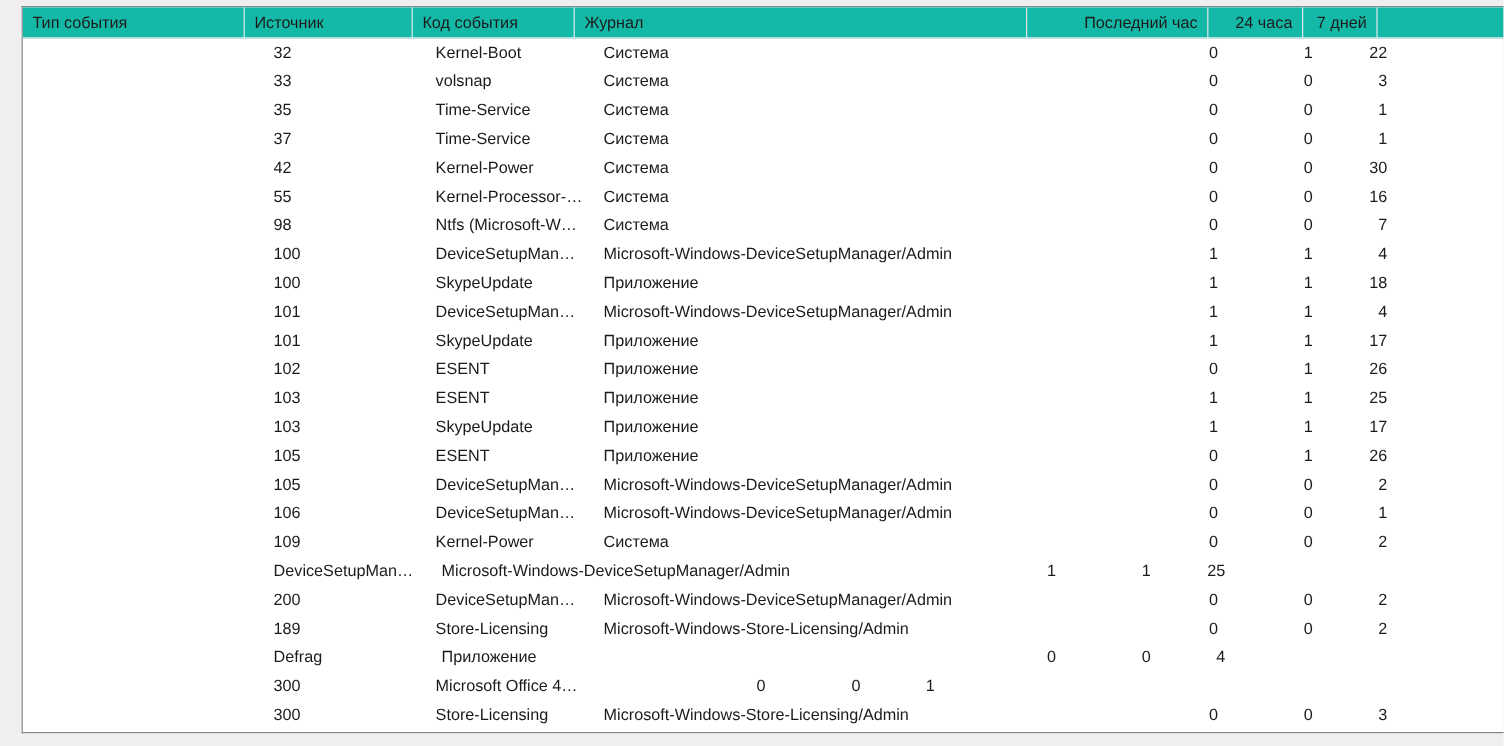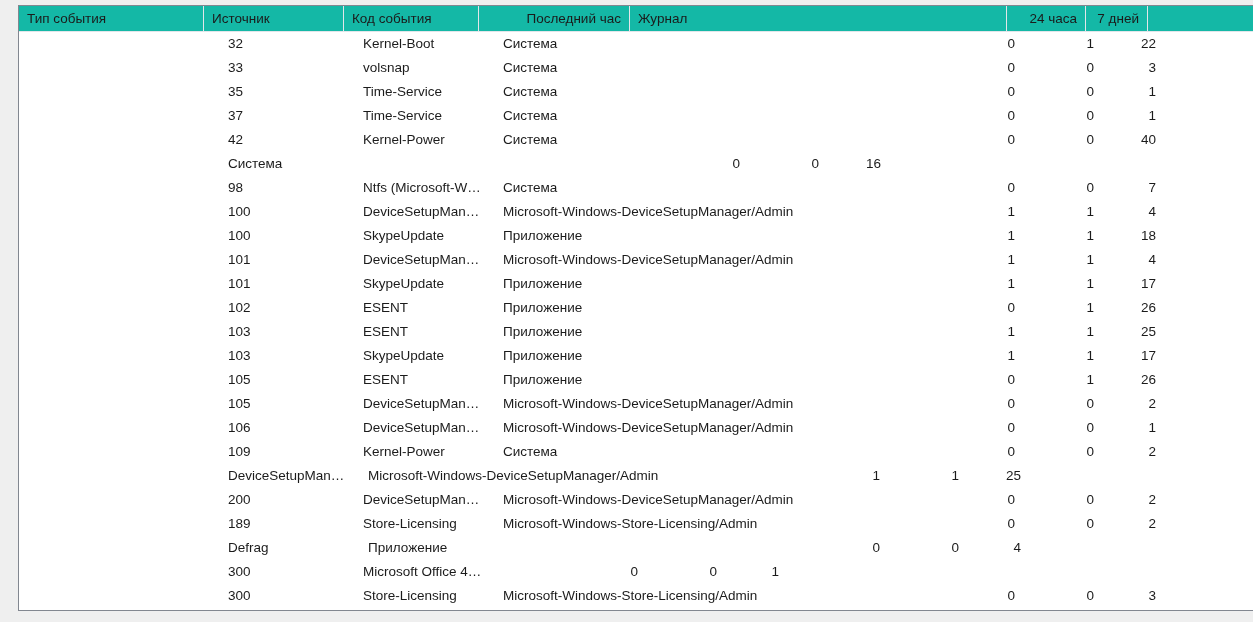--- a/index.html
+++ b/index.html
@@ -94,22 +94,22 @@
 </style>
 </head>
 <body>
 
 <div id="grid-frame">
 
   <div id="grid-header">
       <div class="hcell c-type">Тип события</div>
       <div class="hcell c-source">Источник</div>
       <div class="hcell c-code">Код события</div>
+      <div class="hcell c-log">Журнал</div>
       <div class="hcell c-hour num">Последний час</div>
-      <div class="hcell c-log">Журнал</div>
       <div class="hcell c-day num">24 часа</div>
       <div class="hcell c-week num">7 дней</div>
       <div class="hcell filler"></div>
     </div>
 
   <div id="grid-body">
       <div class="row">
         <div class="cell c-type"></div>
         <div class="cell c-code">32</div>
         <div class="cell c-source">Kernel-Boot</div>
@@ -149,25 +149,27 @@
         <div class="cell c-week num">1</div>
         <div class="cell filler"></div>
       </div>
       <div class="row">
         <div class="cell c-type"></div>
         <div class="cell c-code">42</div>
         <div class="cell c-source">Kernel-Power</div>
         <div class="cell c-log">Система</div>
         <div class="cell c-hour num">0</div>
         <div class="cell c-day num">0</div>
-        <div class="cell c-week num">40</div>
-        <div class="cell filler"></div>
-      </div>
-      <div class="row">
-        <div class="cell c-type"></div>
+        <div class="cell c-week num">30</div>
+        <div class="cell filler"></div>
+      </div>
+      <div class="row">
+        <div class="cell c-type"></div>
+        <div class="cell c-code">55</div>
+        <div class="cell c-source">Kernel-Processor-…</div>
         <div class="cell c-log">Система</div>
         <div class="cell c-hour num">0</div>
         <div class="cell c-day num">0</div>
         <div class="cell c-week num">16</div>
         <div class="cell filler"></div>
       </div>
       <div class="row">
         <div class="cell c-type"></div>
         <div class="cell c-code">98</div>
         <div class="cell c-source">Ntfs (Microsoft-W…</div>

